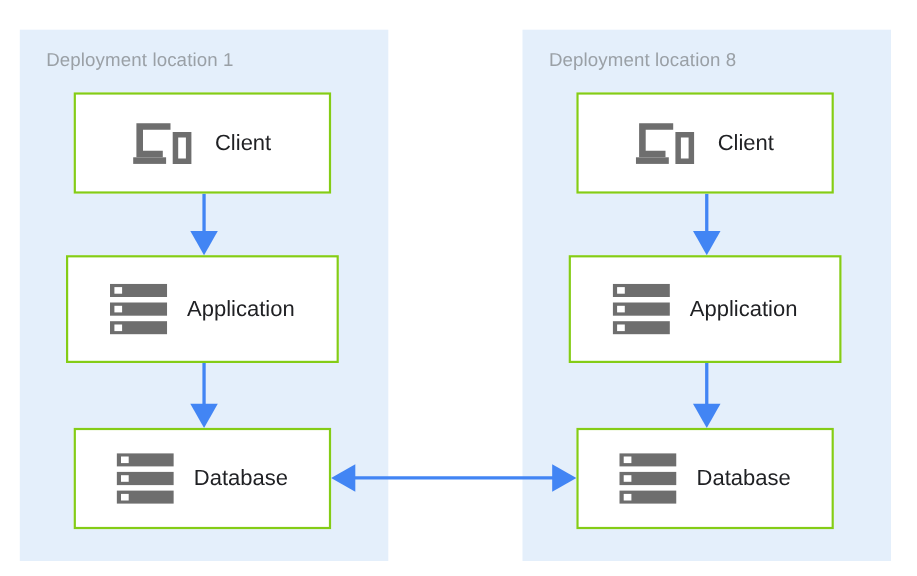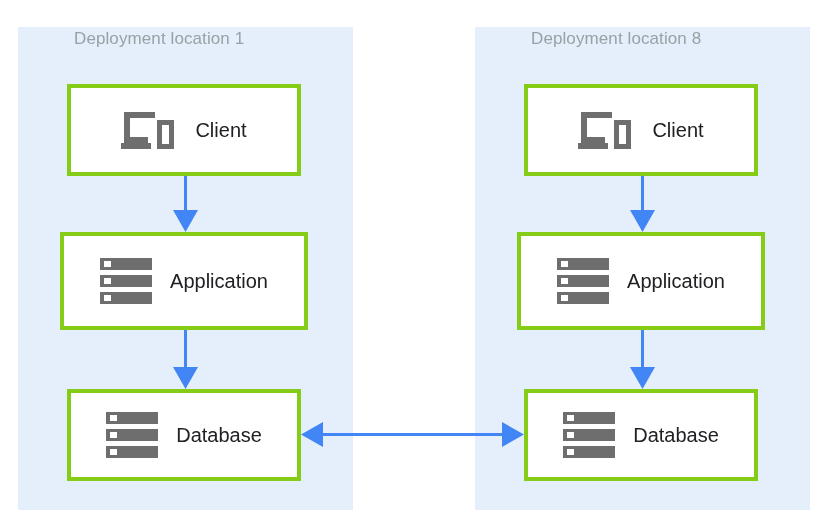--- a/index.html
+++ b/index.html
@@ -28,34 +28,33 @@
     position: absolute;
     background: #e4effb;
     box-sizing: border-box;
   }
   #zone-1 { left: 18px;  top: 27px; width: 335px; height: 483px; }
   #zone-2 { left: 475px; top: 27px; width: 335px; height: 483px; }
 
   .zone-title {
     position: absolute;
     left: 24px;
-    top: 2px;
+    top: 18px;
     font-size: 17px;
     line-height: 20px;
     color: #9aa0a6;
     letter-spacing: 0.1px;
     white-space: nowrap;
-    margin-left: 32px;
   }
 
   
   .node {
     position: absolute;
     background: #ffffff;
-    border: 4px solid #84cc16;
+    border: 2px solid #84cc16;
     box-sizing: border-box;
     display: flex;
     flex-direction: row;
     align-items: center;
   }
   .node-inner {
     display: flex;
     flex-direction: row;
     align-items: center;
     margin: 0 auto;

